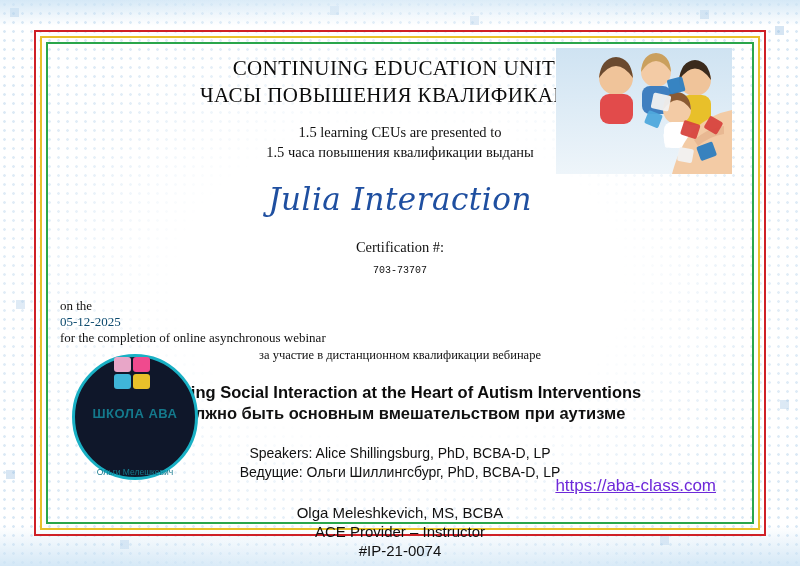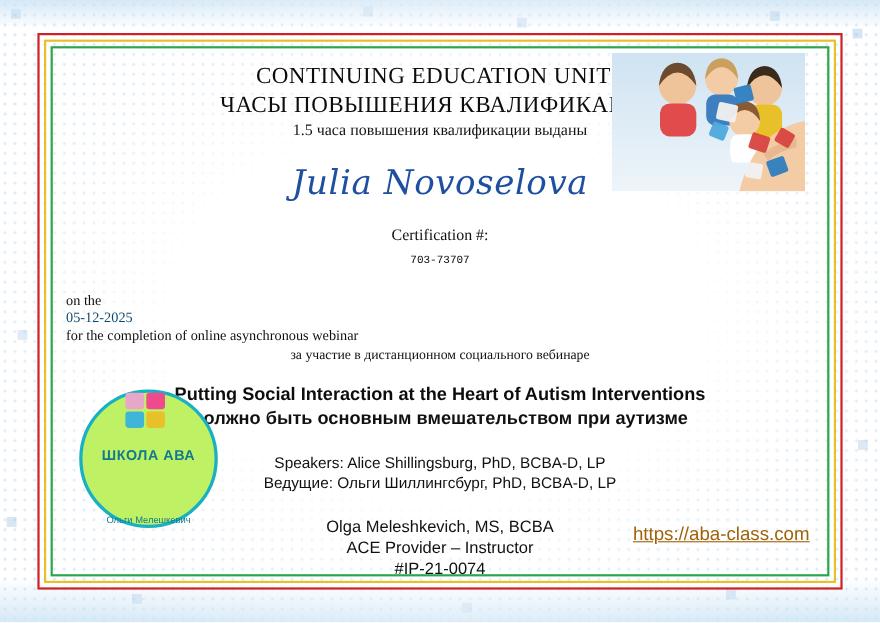--- a/index.html
+++ b/index.html
@@ -174,39 +174,39 @@
     margin-top: 2px;
   }
   .signer-id {
     font-family: "Liberation Sans", sans-serif;
     font-size: 15px;
     margin-top: 2px;
   }
 
   .website {
     position: absolute;
-    right: 4px;
+    right: 24px;
     bottom: 22px;
     font-family: "Liberation Sans", sans-serif;
     font-size: 17px;
-    color: #a16207;
+    color: #6d28d9;
     text-decoration: underline;
     cursor: pointer;
   }
 
   
   .logo {
     position: absolute;
     left: 12px;
     bottom: 38px;
     width: 126px;
     height: 126px;
     border-radius: 50%;
     border: 3px solid #19b0c4;
-    background: #bef264;
+    background: #0f172a;
     display: flex;
     flex-direction: column;
     align-items: center;
     box-sizing: border-box;
     gap: 44px;
   }
   .logo-puzzle {
     width: 46px;
     height: 34px;
     position: relative;
@@ -315,33 +315,34 @@
             <rect x="122" y="100" width="15" height="14" rx="2" fill="#f2f2f2" transform="rotate(10 129 107)"></rect>
             <rect x="150" y="70" width="15" height="14" rx="2" fill="#d8453f" transform="rotate(30 157 77)"></rect>
           </g>
         </g>
       </svg>
     </div>
 
     <div class="title1">CONTINUING EDUCATION UNITS</div>
     <div class="title2">ЧАСЫ ПОВЫШЕНИЯ КВАЛИФИКАЦИИ</div>
 
+    <div class="subline">1.5 learning CEUs are presented to</div>
     <div class="subline2">1.5 часа повышения квалификации выданы</div>
 
-    <div class="recipient">Julia Novoselova</div>
+    <div class="recipient">Julia Interaction</div>
 
     <div class="cert-label">Certification #:</div>
     <div class="cert-number">703-73707</div>
 
     <div class="onthe-row">
       <span class="w-on">on the</span>
       <span class="w-date">05-12-2025</span>
       <span class="w-rest">for the completion of online asynchronous webinar</span>
     </div>
-    <div class="onthe-ru">за участие в дистанционном социального вебинаре</div>
+    <div class="onthe-ru">за участие в дистанционном квалификации вебинаре</div>
 
     <div class="event-en">Putting Social Interaction at the Heart of Autism Interventions</div>
     <div class="event-ru2">должно быть основным вмешательством при аутизме</div>
 
     <div class="speakers-en">Speakers: Alice Shillingsburg, PhD, BCBA-D, LP</div>
     <div class="speakers-ru">Ведущие: Ольги Шиллингсбург, PhD, BCBA-D, LP</div>
 
     <div class="signer">Olga Meleshkevich, MS, BCBA</div>
     <div class="signer-role">ACE Provider – Instructor</div>
     <div class="signer-id">#IP-21-0074</div>

